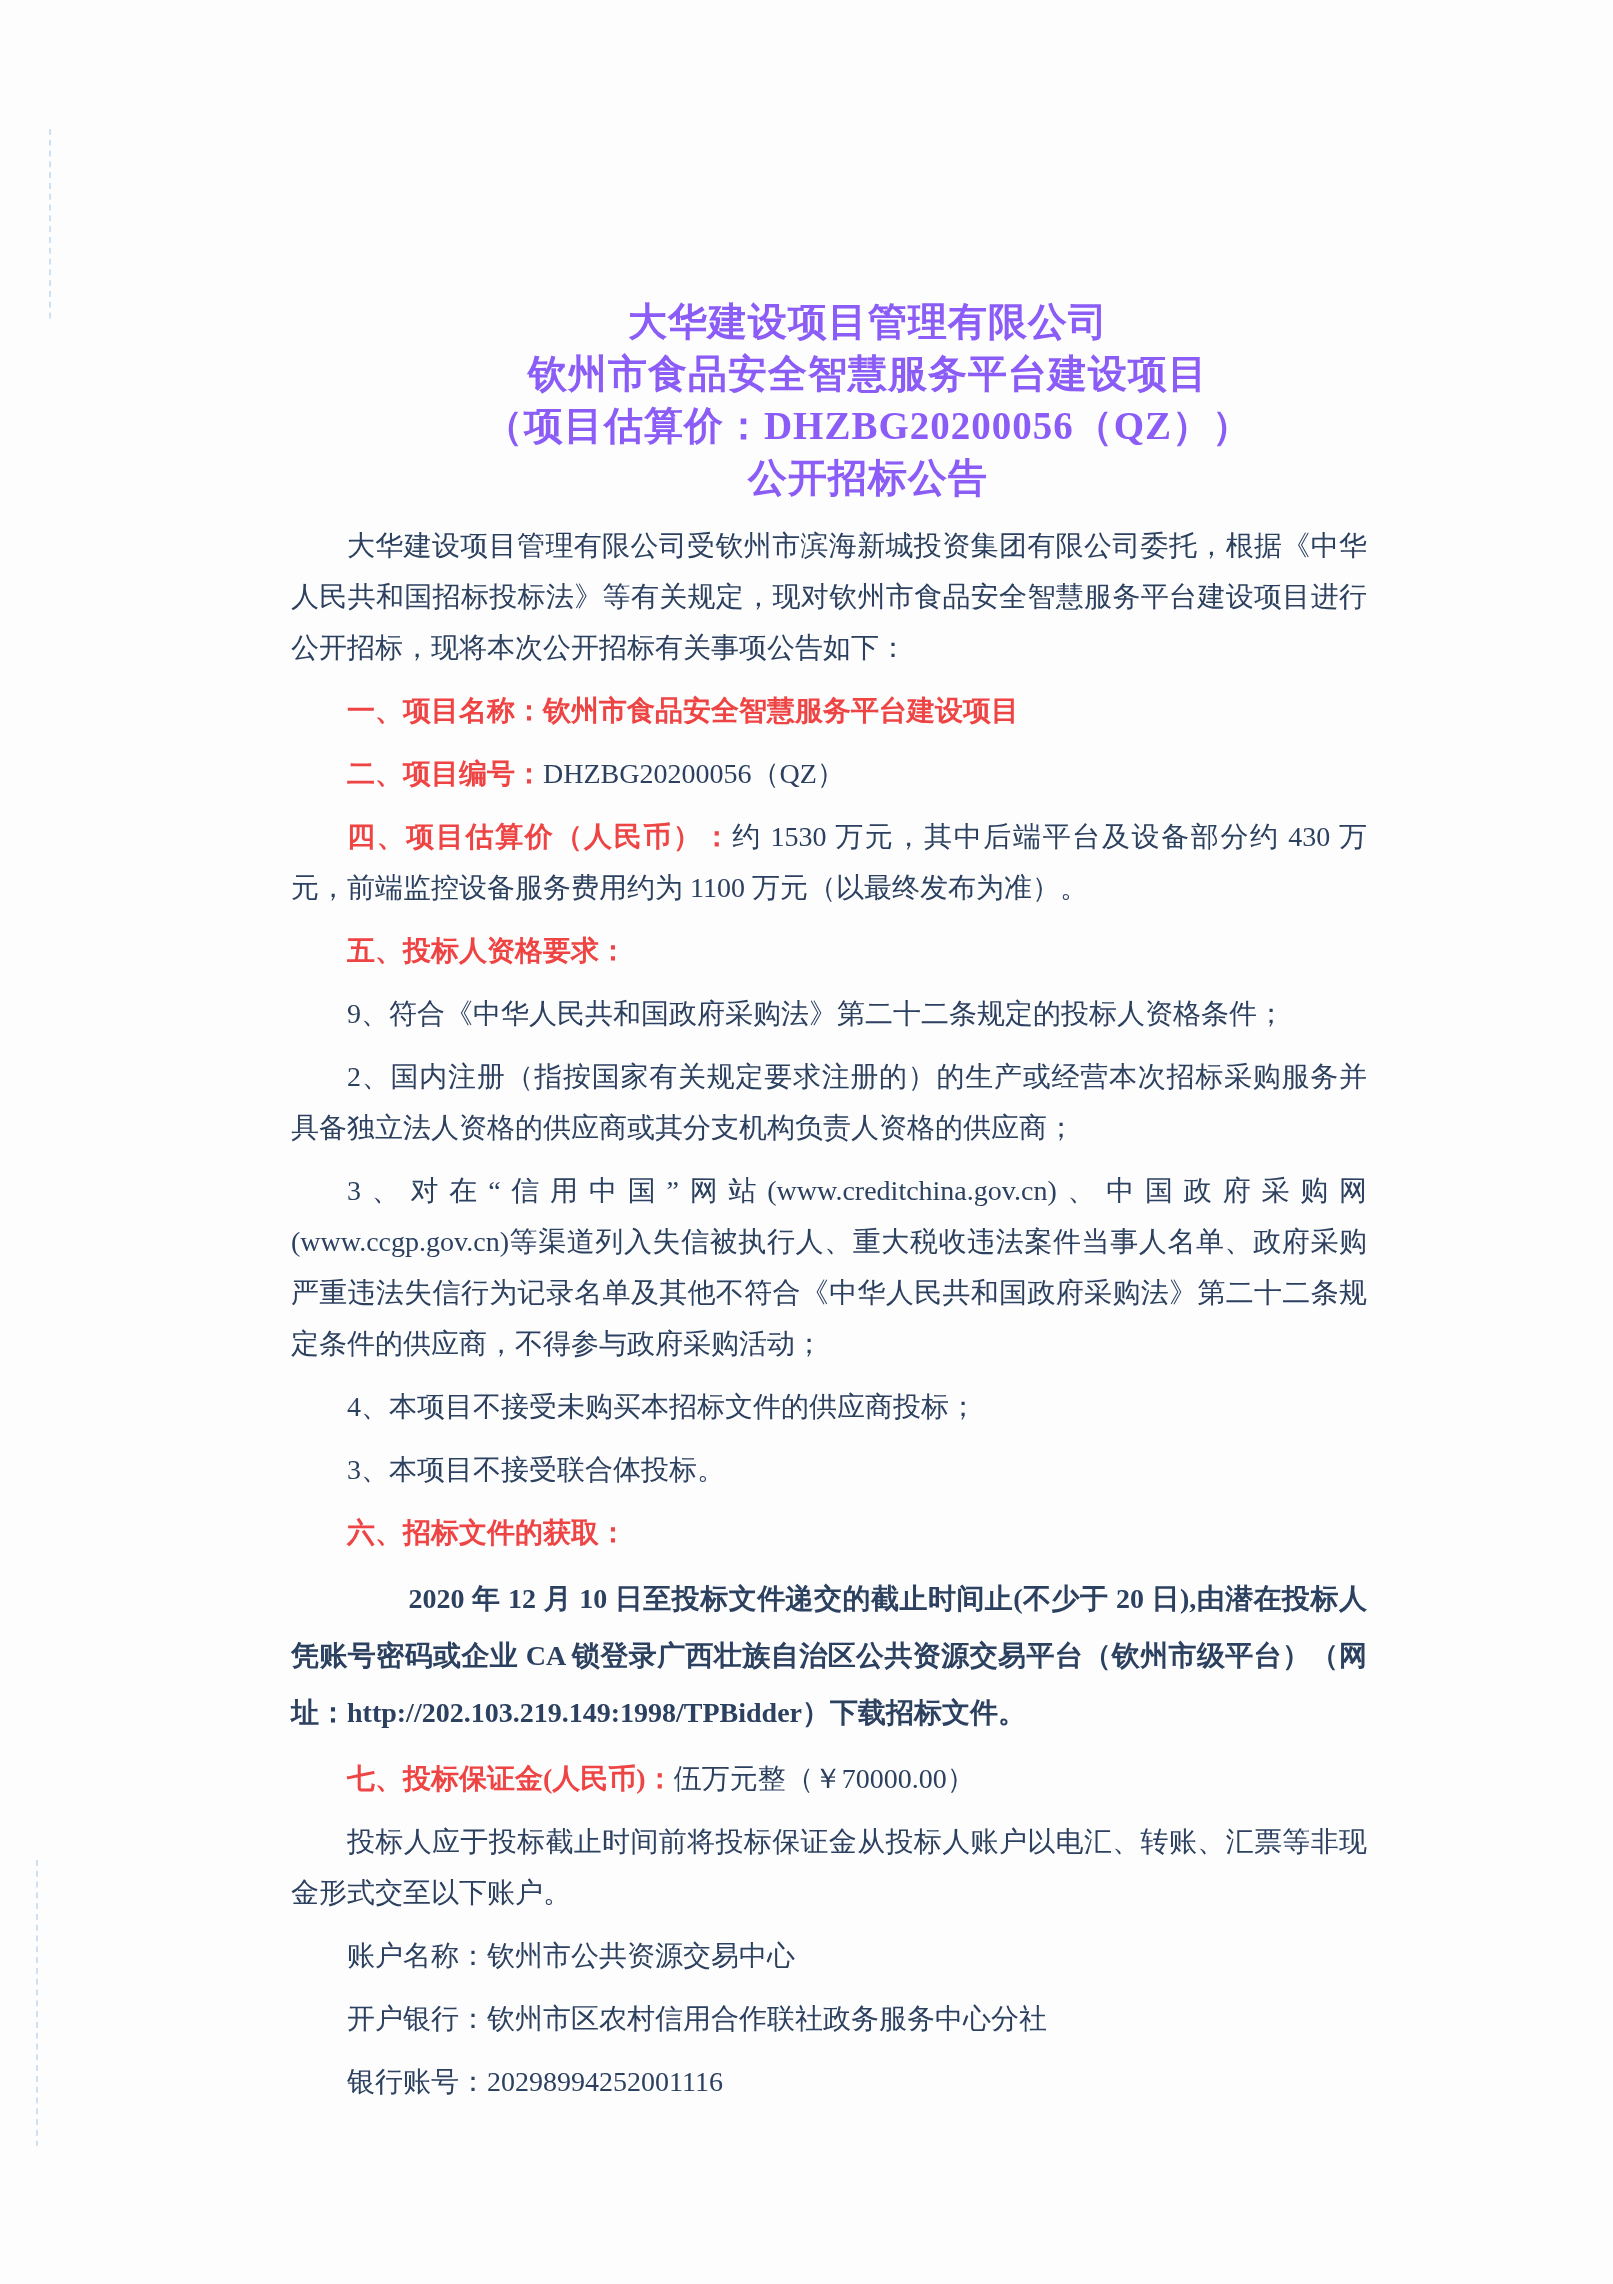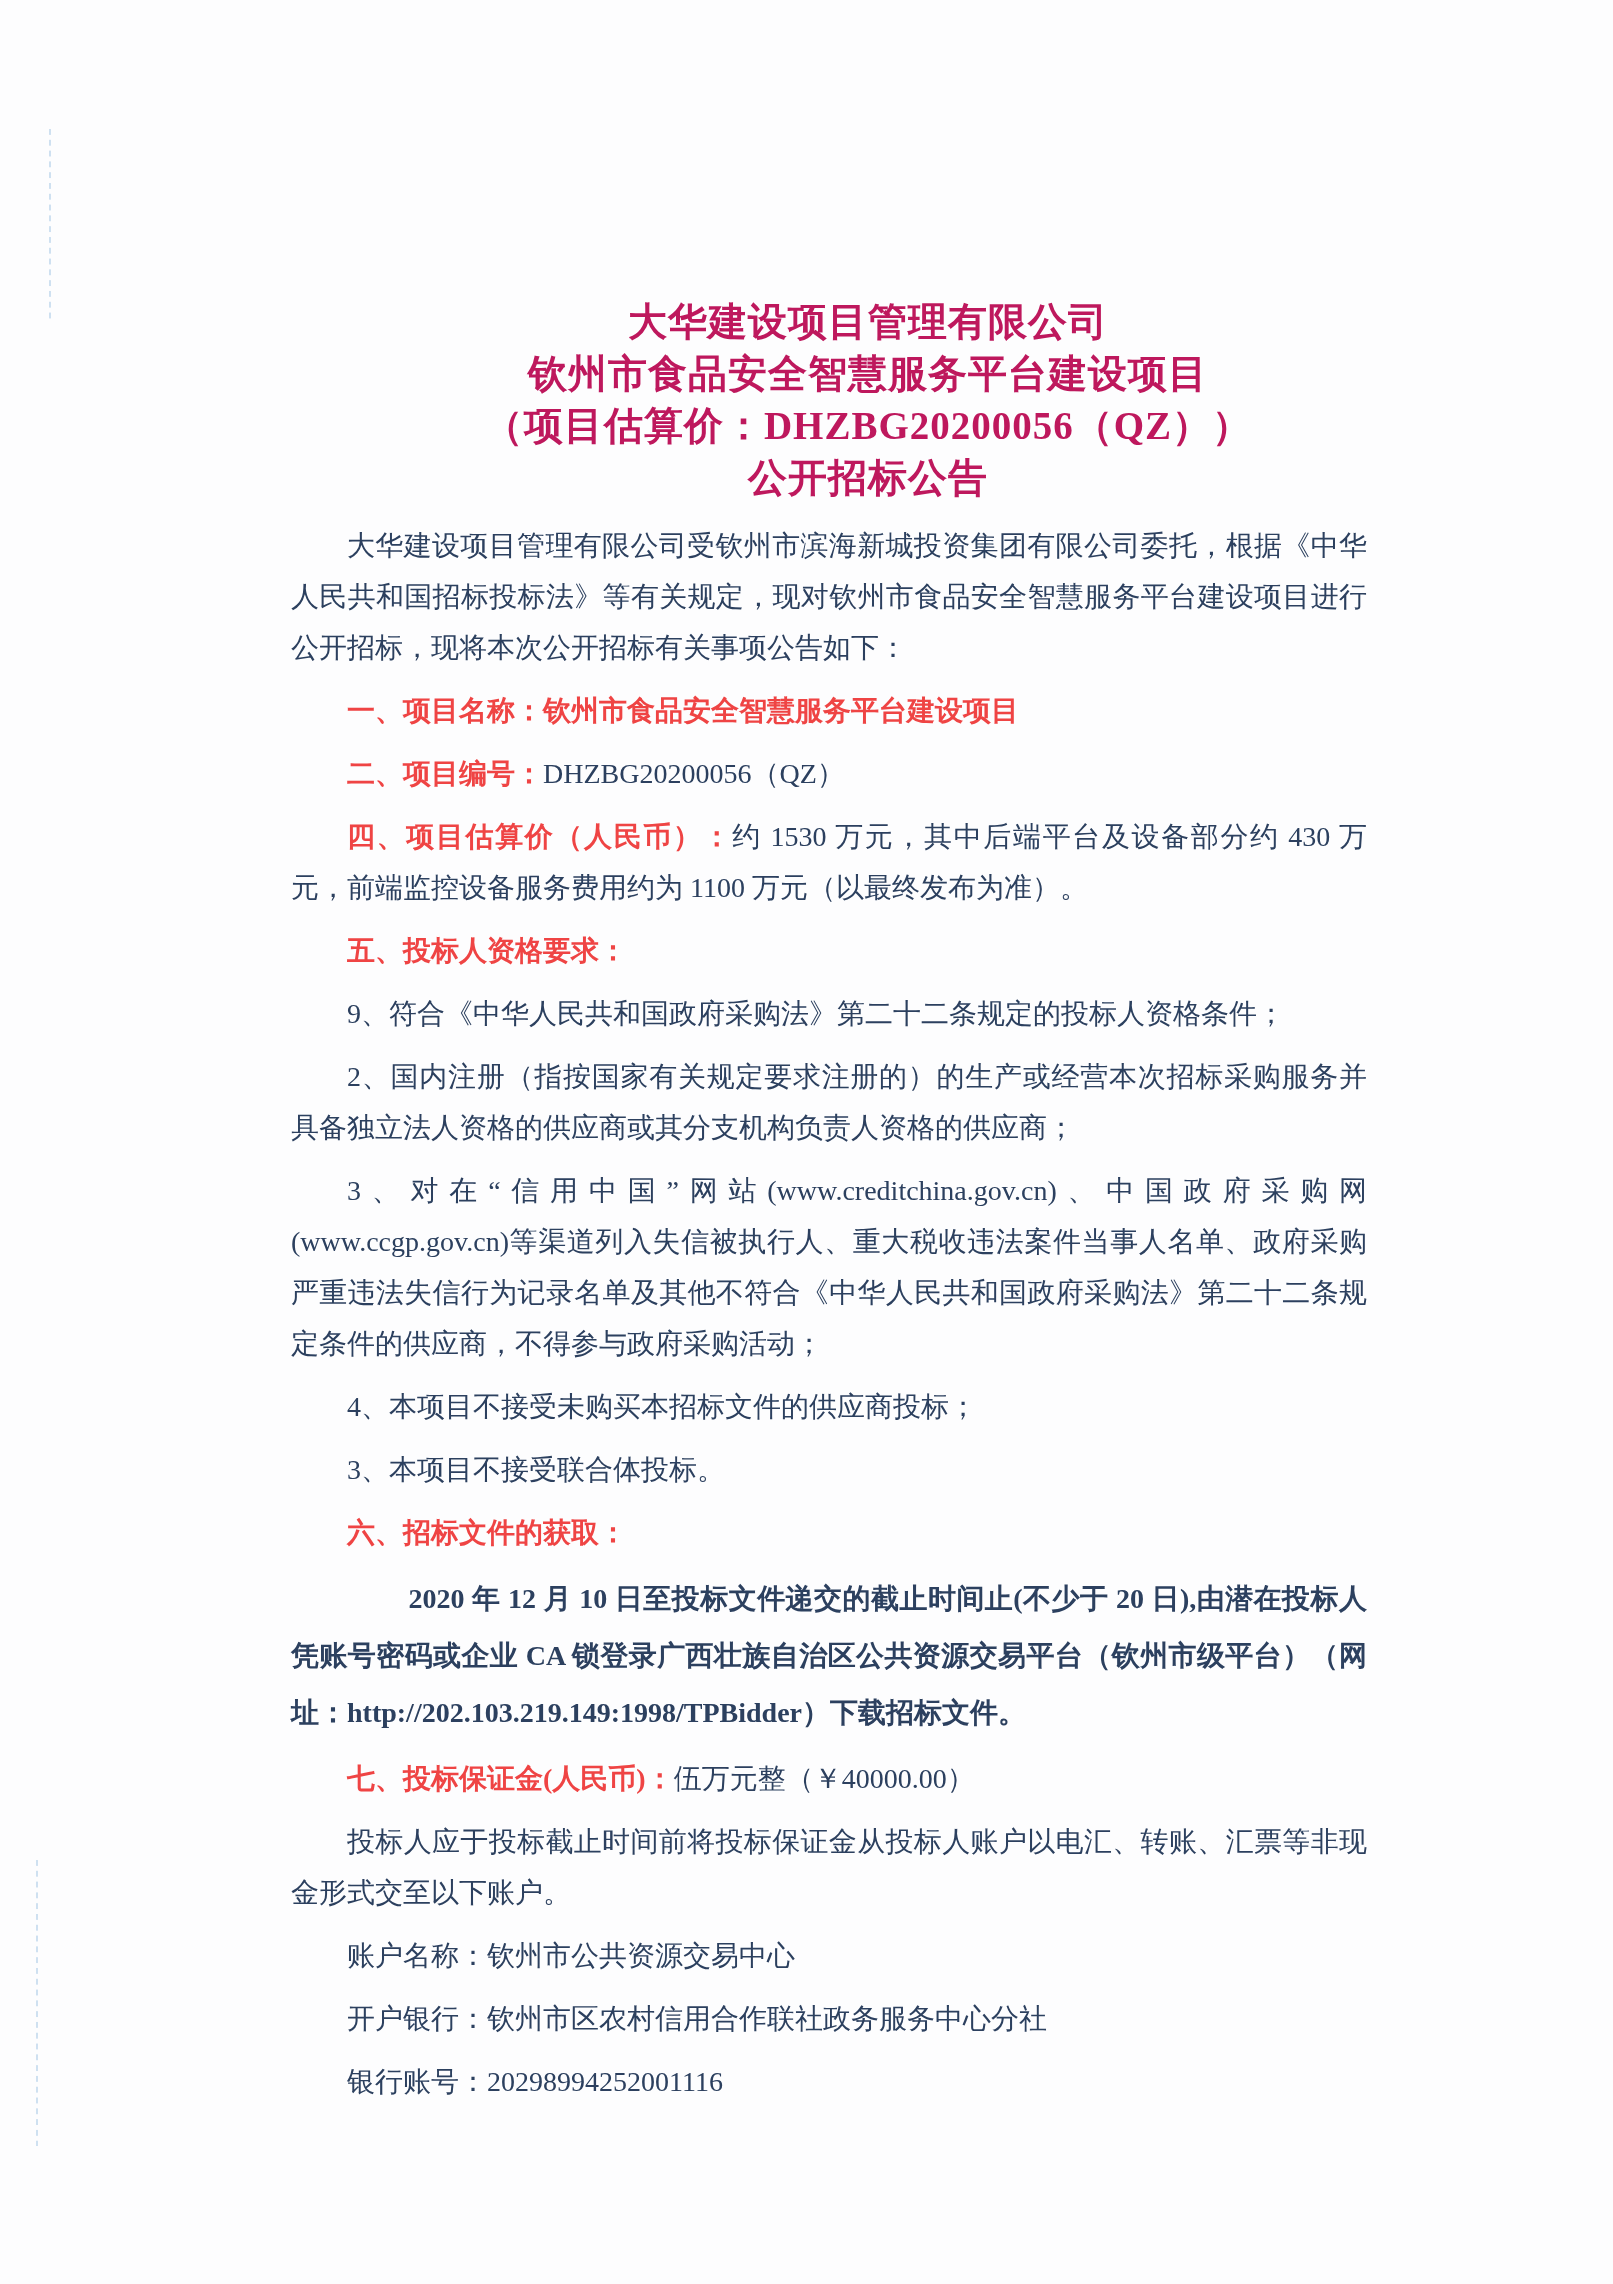--- a/index.html
+++ b/index.html
@@ -35,21 +35,21 @@
     font-size: 28px;
     line-height: 51px;
     text-align: justify;
   }
   .heading {
     padding-left: 78px;           
     text-align: center;
     font-weight: bold;
     font-size: 39px;
     line-height: 52px;
-    color: #be185d;
+    color: #8b5cf6;
     margin-bottom: 15.7px;
     letter-spacing: 1px;
   }
   .para { margin: 12px; }
   .indent   { text-indent: 2em; }
   .deep-indent { text-indent: 4.2em; line-height: 57px; font-weight: bold; }
   b, .b { font-weight: bold; color: #ef4444; }
 </style>
 </head>
 <body>
@@ -82,21 +82,21 @@
     <p class="para indent">9、符合《中华人民共和国政府采购法》第二十二条规定的投标人资格条件；</p>
     <p class="para indent">2、国内注册（指按国家有关规定要求注册的）的生产或经营本次招标采购服务并具备独立法人资格的供应商或其分支机构负责人资格的供应商；</p>
     <p class="para indent">3、对在“信用中国”网站(www.creditchina.gov.cn)、中国政府采购网(www.ccgp.gov.cn)等渠道列入失信被执行人、重大税收违法案件当事人名单、政府采购严重违法失信行为记录名单及其他不符合《中华人民共和国政府采购法》第二十二条规定条件的供应商，不得参与政府采购活动；</p>
     <p class="para indent">4、本项目不接受未购买本招标文件的供应商投标；</p>
     <p class="para indent">3、本项目不接受联合体投标。</p>
 
     <p class="para indent"><b>六、招标文件的获取：</b></p>
 
     <p class="para deep-indent">2020 年 12 月 10 日至投标文件递交的截止时间止(不少于 20 日),由潜在投标人凭账号密码或企业 CA 锁登录广西壮族自治区公共资源交易平台（钦州市级平台）（网址：http://202.103.219.149:1998/TPBidder）下载招标文件。</p>
 
-    <p class="para indent"><b>七、投标保证金(人民币)：</b><span>伍万元整（￥40000.00）</span></p>
+    <p class="para indent"><b>七、投标保证金(人民币)：</b><span>伍万元整（￥70000.00）</span></p>
 
     <p class="para indent">投标人应于投标截止时间前将投标保证金从投标人账户以电汇、转账、汇票等非现金形式交至以下账户。</p>
 
     <p class="para indent">账户名称：钦州市公共资源交易中心</p>
     <p class="para indent">开户银行：钦州市区农村信用合作联社政务服务中心分社</p>
     <p class="para indent">银行账号：20298994252001116</p>
 
   </div>
 </div>
 

